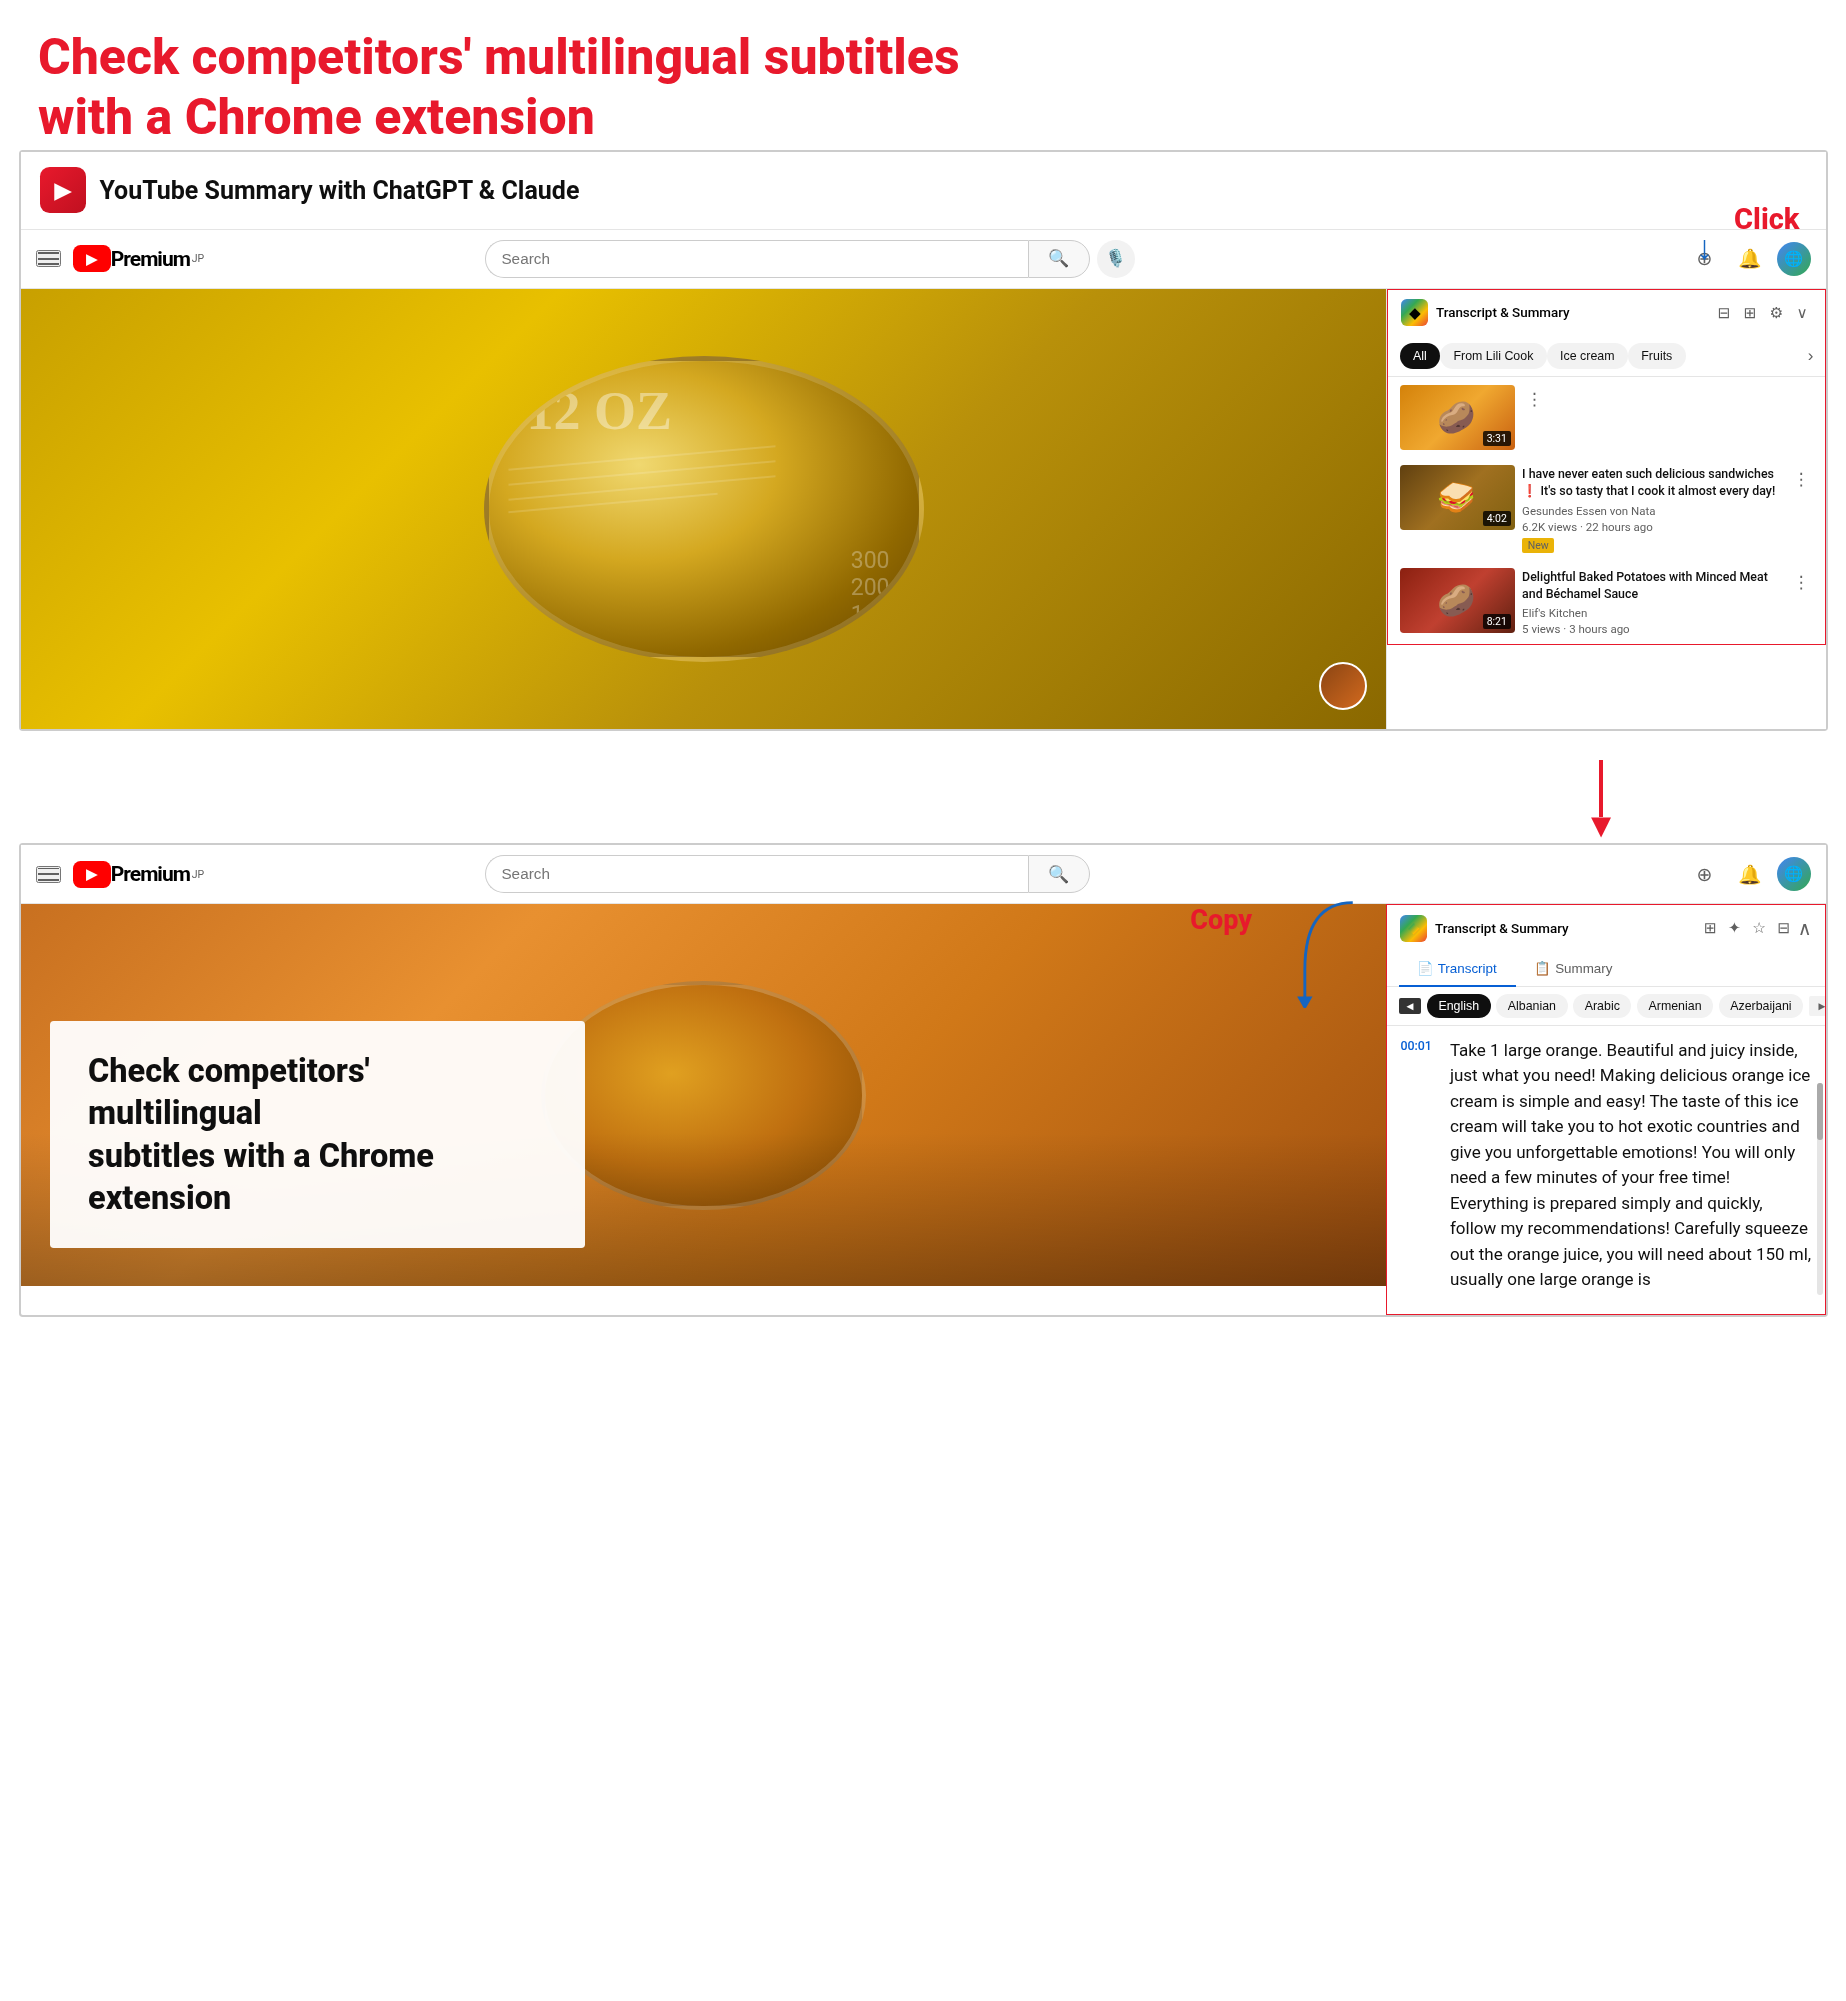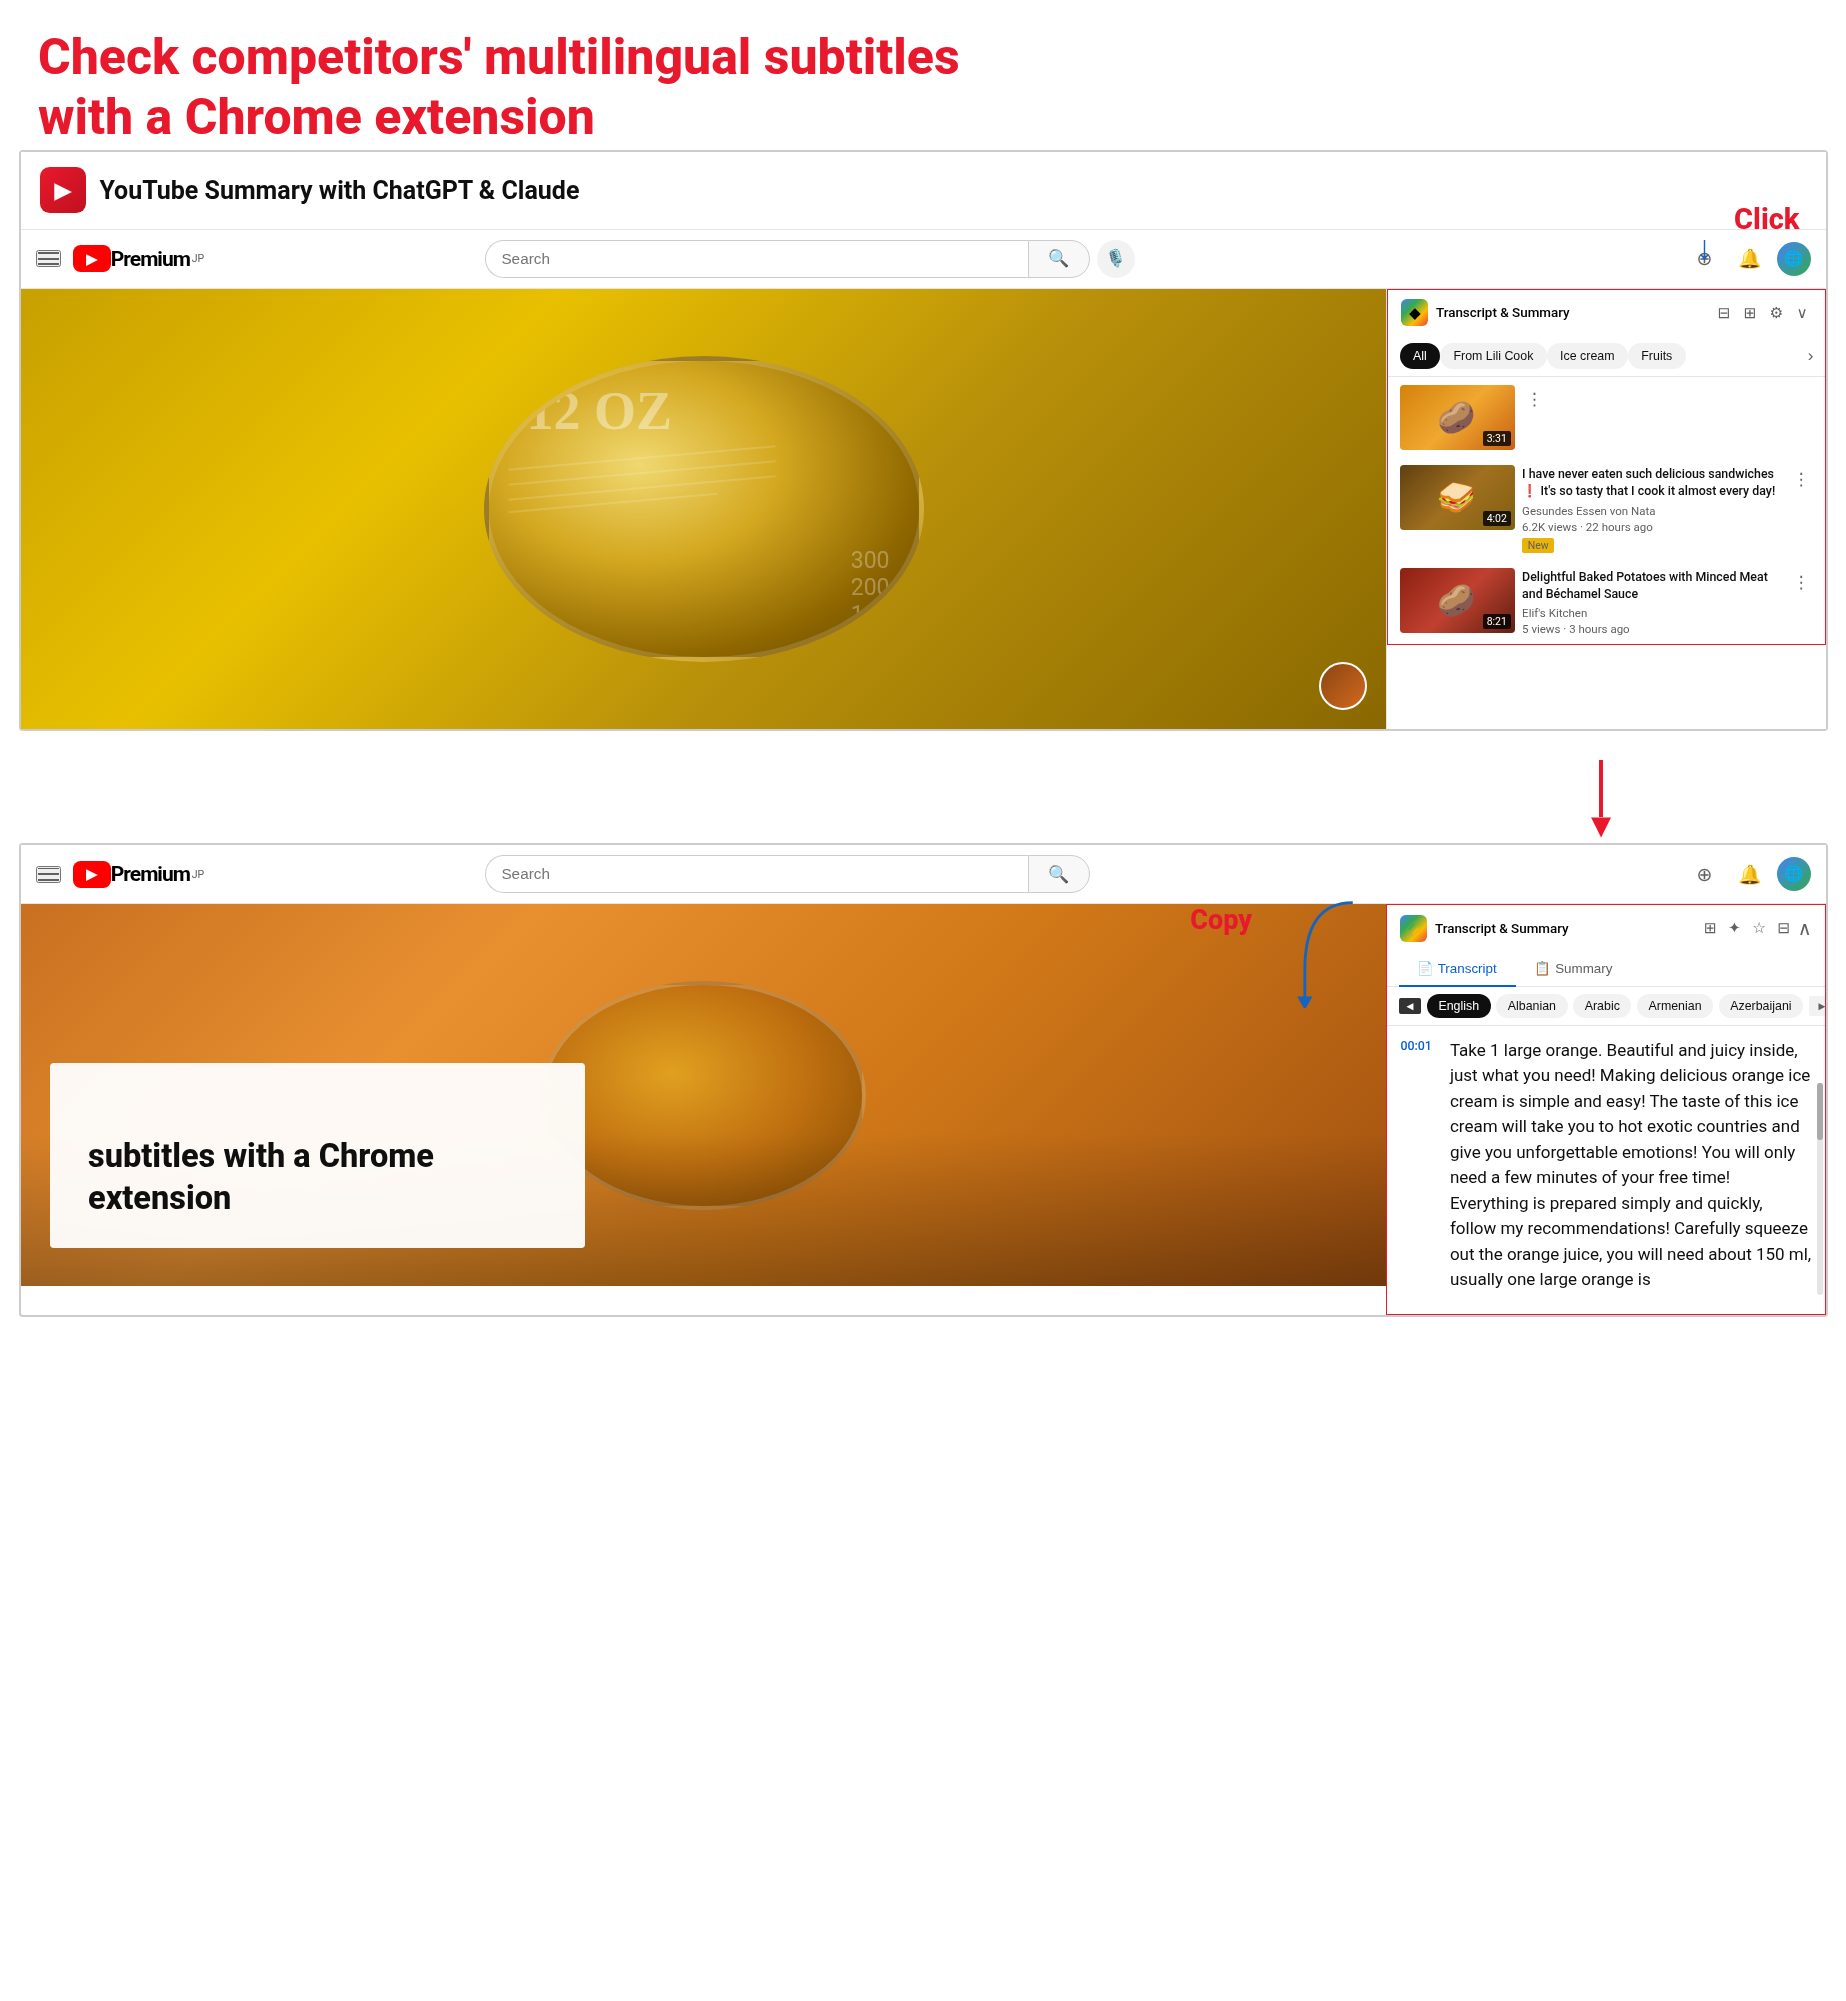--- a/index.html
+++ b/index.html
@@ -684,21 +684,21 @@
     <div class="video-area-2">
       <div class="video-thumbnail-2">
         <div class="vid-gradient"></div>
 
         <div style="width:100%;height:100%;background:linear-gradient(135deg,#c87020 0%,#e89030 30%,#d07818 60%,#a05010 100%);display:flex;align-items:center;justify-content:center;">
           <div style="width:325px;height:229px;border-radius:50%;background:radial-gradient(ellipse at 40% 40%, #e0a020 0%, #c07010 50%, #804800 100%);border:4.8px solid rgba(255,255,255,0.2);"></div>
         </div>
 
         <div class="text-overlay-box">
           <h2>
-            <br>
+            <span>Check competitors' multilingual</span><br>
             <span>subtitles with a Chrome extension</span>
           </h2>
         </div>
       </div>
     </div>
 
     <div style="width:440px;border:1.9px solid #e8192c;background:#fff;flex-shrink:0;display:flex;flex-direction:column;position:relative;">
 
       <div class="ext-full-header">
         <div class="ext-logo">

